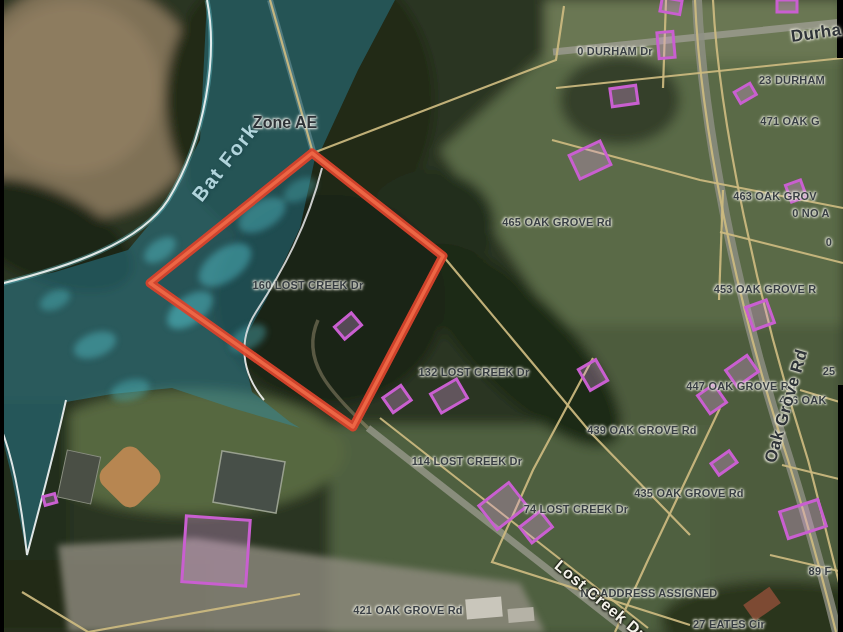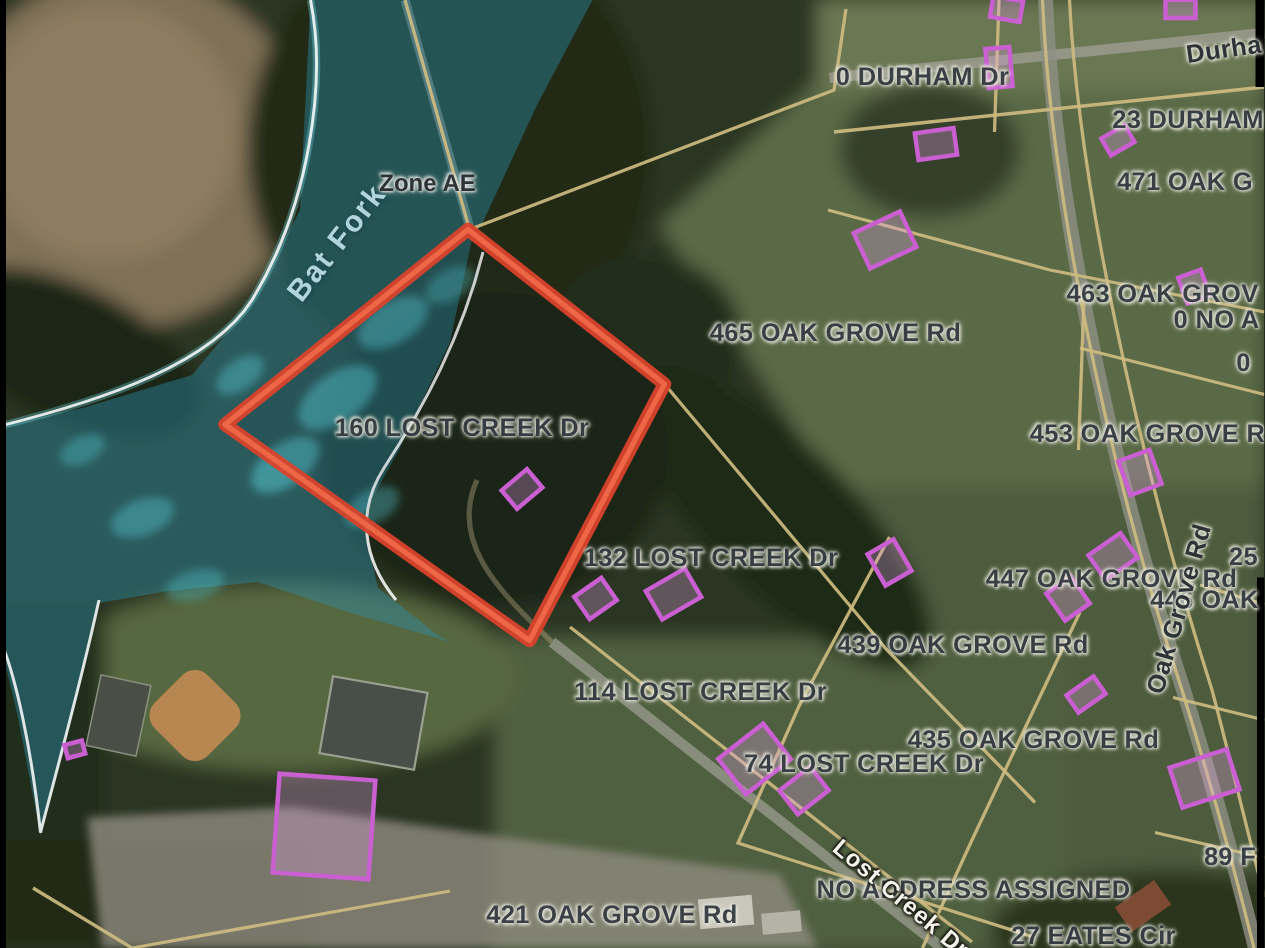--- a/index.html
+++ b/index.html
@@ -8,21 +8,21 @@
     font-family:"Liberation Sans",sans-serif;background:#26301f;
     user-select:none;
   }
   #map-root svg{position:absolute;left:0;top:0;}
   #labels{position:absolute;left:0;top:0;width:100%;height:100%;pointer-events:none;}
   .lbl{
     position:absolute;white-space:nowrap;line-height:1;
     transform:translate(-50%,-50%) rotate(var(--r,0deg));
   }
   .addr{
-    font-size:17px;font-weight:600;letter-spacing:.2px;color:var(--label-dark,#383e44);
+    font-size:11px;font-weight:600;letter-spacing:.2px;color:var(--label-dark,#383e44);
     text-shadow:0 0 2px rgba(232,232,220,.95),0 0 4px rgba(232,232,220,.75),
       1px 1px 2px rgba(232,232,220,.85),-1px -1px 2px rgba(232,232,220,.85);
     opacity:.96;
   }
   .zone{
     font-size:16px;font-weight:600;color:#2d3237;
     text-shadow:0 0 2px rgba(225,230,225,.95),0 0 5px rgba(225,230,225,.8),
       1px 1px 2px rgba(225,230,225,.9),-1px -1px 2px rgba(225,230,225,.9);
   }
   .creek{

